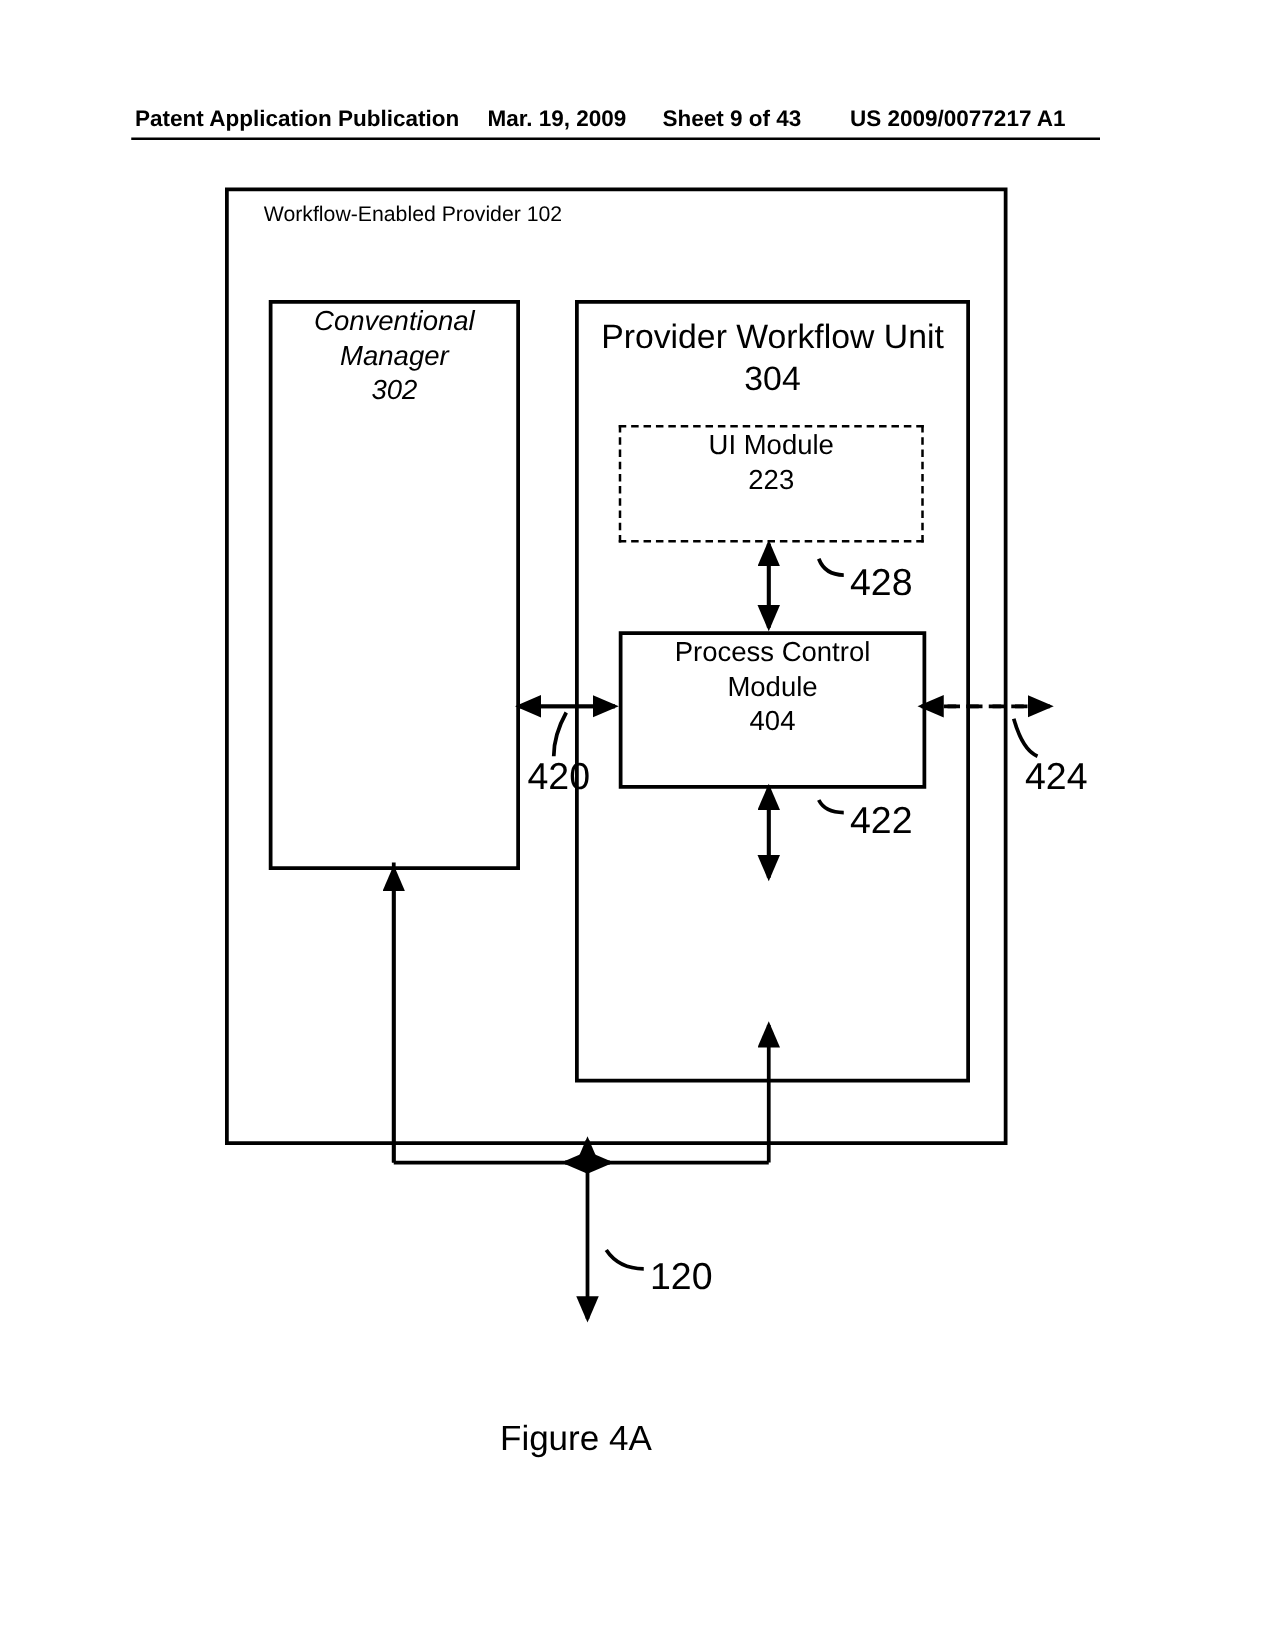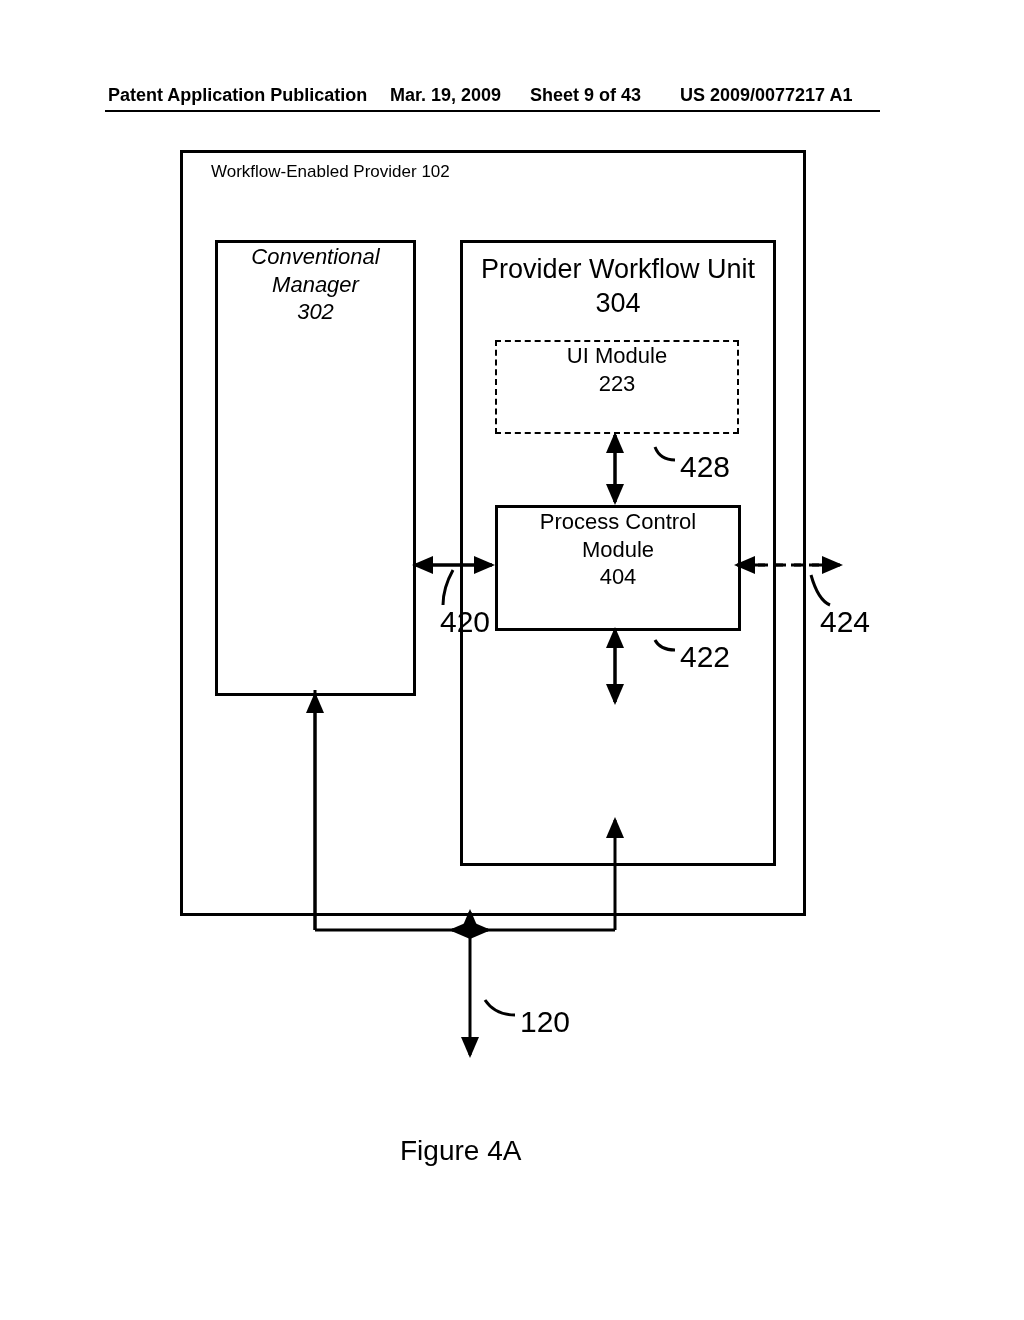--- a/index.html
+++ b/index.html
@@ -143,21 +143,21 @@
   </div>
 
   <div class="box pcm">
     <div>Process Control</div>
     <div>Module</div>
     <div>404</div>
   </div>
 
 
   <div class="ref" style="left:520px; top:300px;">428</div>
-  <div class="ref" style="left:280px; top:455px;">420</div>
+  <div class="ref" style="left:262px; top:455px;">420</div>
   <div class="ref" style="left:520px; top:490px;">422</div>
   <div class="ref" style="left:660px; top:455px;">424</div>
   <div class="ref" style="left:360px; top:855px;">120</div>
 
   <div class="figcap" style="left:240px; top:985px;">Figure 4A</div>
 
   <svg class="wires">
     <defs>
       <marker id="ah" markerWidth="8" markerHeight="8" refX="6" refY="3" orient="auto">
         <path d="M0,0 L7,3 L0,6 Z" class="arrowhead"></path>

